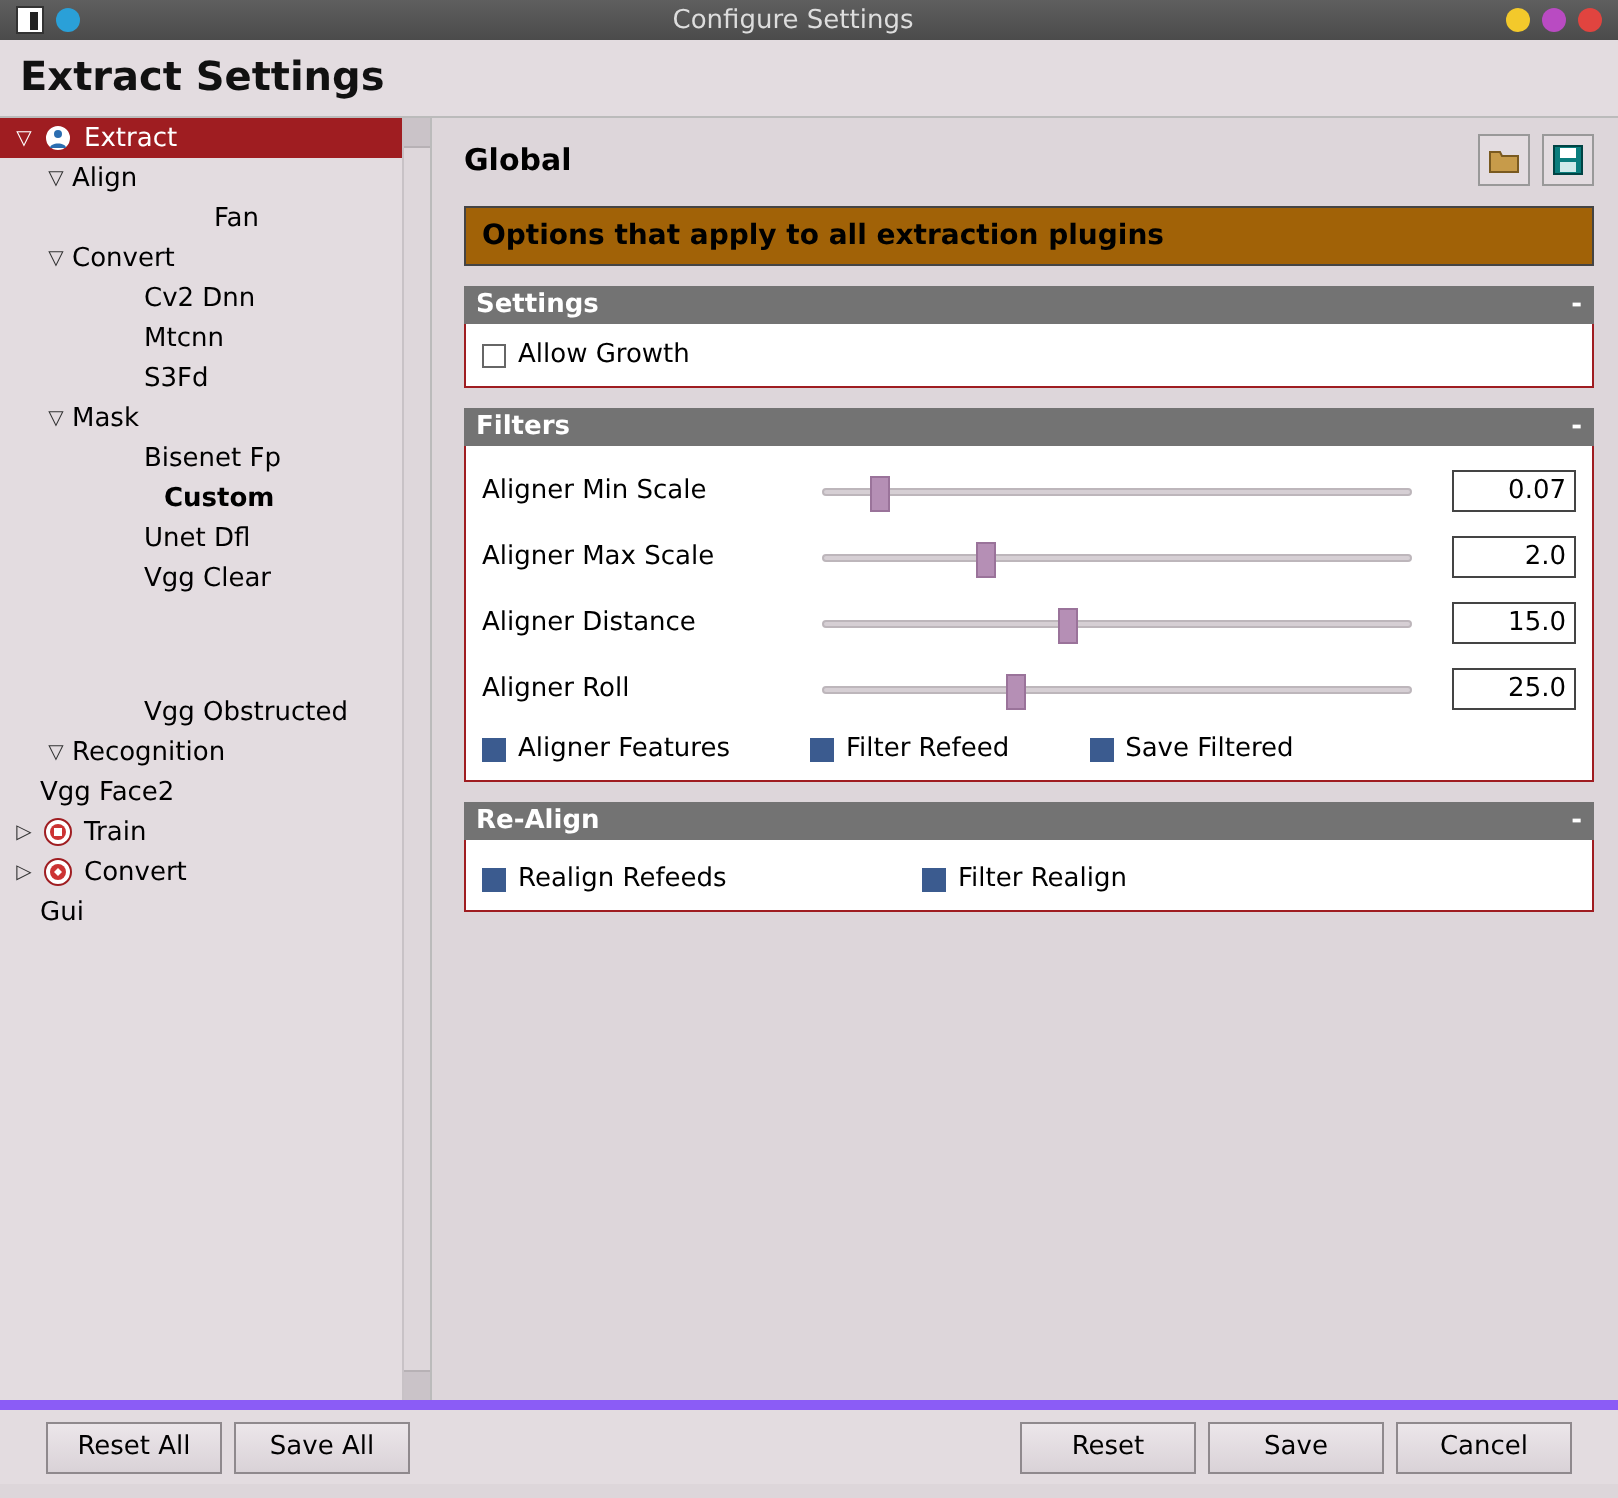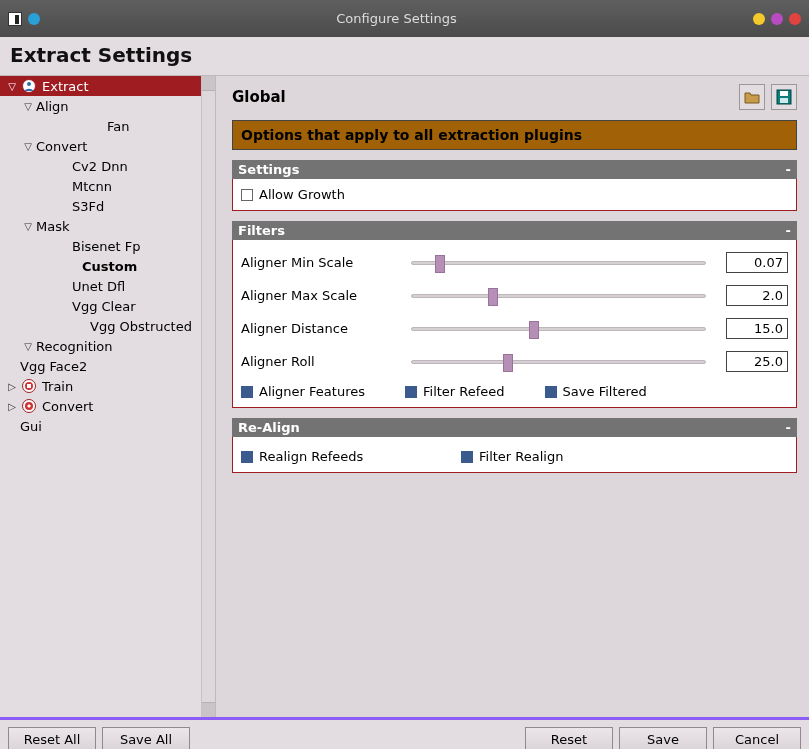--- a/index.html
+++ b/index.html
@@ -1,19 +1,19 @@
 <!DOCTYPE html>
 <html><head>
 <meta charset="utf-8">
 <style>
 * { box-sizing: border-box; margin: 0; padding: 0; font-family: "DejaVu Sans", Arial, sans-serif; }
 body { background: #ddd6da; width: 809px; height: 749px; overflow: hidden; }
 
 
-.titlebar { height: 37px; background: linear-gradient(#5f5f5f,#4b4b4b); display:flex; align-items:center; padding:0 8px; color:#ddd; font-size:13px; }
+.titlebar { height: 20px; background: linear-gradient(#5f5f5f,#4b4b4b); display:flex; align-items:center; padding:0 8px; color:#ddd; font-size:13px; }
 .titlebar .left-icons { display:flex; gap:6px; align-items:center; }
 .titlebar .app-icon { width:14px; height:14px; background:#fff; border:1px solid #333; display:inline-block; position:relative; }
 .titlebar .app-icon::after{content:"";position:absolute;right:2px;top:2px;width:4px;height:9px;background:#222;}
 .titlebar .dot { width:12px; height:12px; border-radius:50%; display:inline-block; }
 .titlebar .title { flex:1; text-align:center; }
 .titlebar .right-icons { display:flex; gap:6px; }
 
 
 .header { background:#e3dce0; border-bottom:1px solid #bbb; padding:6px 10px 8px; }
 .header h1 { font-size:20px; font-weight:bold; color:#111; }
@@ -56,21 +56,21 @@
 
 .slider-row { display:flex; align-items:center; padding:6px 0; gap:10px; }
 .slider-row .slabel { width:160px; }
 .slider-row .strack { flex:1; height:4px; background:#d6cfd4; border:1px solid #bdb6bb; border-radius:2px; position:relative; margin-right:10px; }
 .slider-row .sthumb { position:absolute; top:-7px; width:10px; height:18px; background:#b58fb5; border:1px solid #9a739a; }
 .slider-row .sval { width:62px; border:1px solid #444; background:#fff; text-align:right; padding:2px 4px; font-size:13px; }
 
 .check-grid { display:flex; gap:40px; flex-wrap:wrap; padding-top:4px; }
 
 
-.footer { height:42px; background:#e3dce0; border-top:3px solid #8b5cf6; display:flex; align-items:center; padding:0 8px; gap:6px; }
+.footer { height:42px; background:#e3dce0; border-top:5px solid #8b5cf6; display:flex; align-items:center; padding:0 23px; gap:6px; }
 .footer .spacer{flex:1;}
 .btn { min-width:88px; height:26px; border:1px solid #8f898d; background:linear-gradient(#ece6ea,#d9d2d7); font-size:13px; cursor:pointer; }
 </style>
 </head>
 <body>
 
 <div class="titlebar">
   <div class="left-icons">
     <span class="app-icon"></span>
     <span class="dot" style="background:#2aa0d8"></span>
@@ -139,21 +139,21 @@
           <span class="label">Custom</span>
         </div>
         <div class="tree-row" style="padding-left: 58px;">
           <span class="tw"></span>
           <span class="label">Unet Dfl</span>
         </div>
         <div class="tree-row" style="padding-left: 58px;">
           <span class="tw"></span>
           <span class="label">Vgg Clear</span>
         </div>
-        <div class="tree-row" style="padding-left: 76px;">
+        <div class="tree-row" style="padding-left: 58px; margin-top: 47px;">
           <span class="tw"></span>
           <span class="label">Vgg Obstructed</span>
         </div>
         <div class="tree-row" style="padding-left: 22px;">
           <span class="tw">▽</span>
           <span class="label">Recognition</span>
         </div>
         <div class="tree-row" style="">
           <span class="tw"></span>
           <span class="label">Vgg Face2</span>

